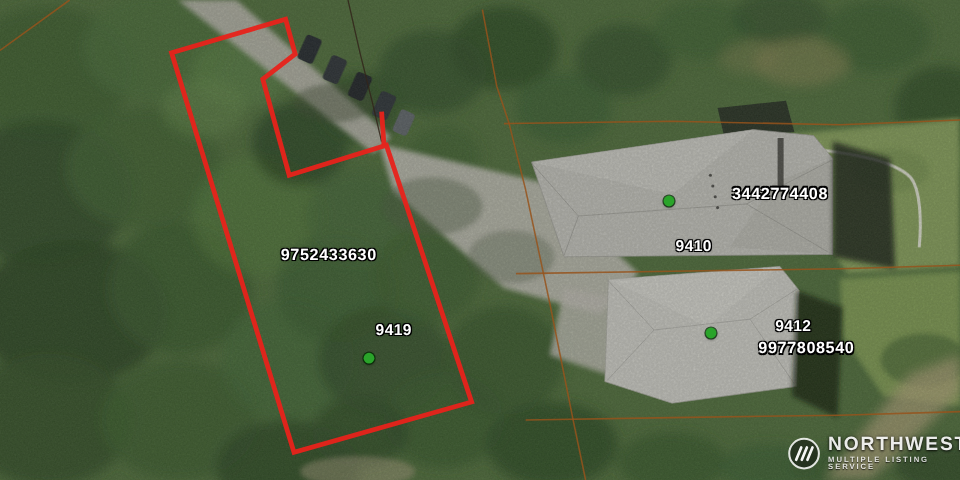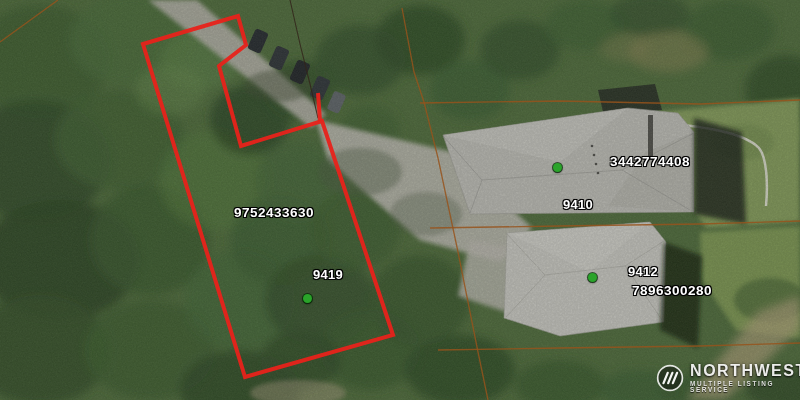--- a/index.html
+++ b/index.html
@@ -159,25 +159,25 @@
         <polyline points="0,42 58,0" fill="none" stroke="#96531c" stroke-width="1.3" opacity="0.85"></polyline>
         <polyline points="290,0 300,44 310,84 318,118" fill="none" stroke="#32261b" stroke-width="1.1" opacity="0.85"></polyline>
         <polygon points="143,44 238,16 246,45 219,66 241,146 322,121 393,335 245,377" fill="none" stroke="#e8231b" stroke-width="4" stroke-linejoin="miter" opacity="0.95"></polygon>
         <polyline points="318,93 320,121" fill="none" stroke="#e8231b" stroke-width="4" opacity="0.95"></polyline>
       </g>
   </svg>
 
   <div id="labels">
       <div class="map-label parcel-num" style="left: 274px; top: 212px;">9752433630</div>
       <div class="map-label parcel-num" style="left: 650px; top: 161px;">3442774408</div>
-      <div class="map-label parcel-num" style="left: 672px; top: 290px;">7896300280</div>
+      <div class="map-label parcel-num" style="left: 672px; top: 290px;">9977808540</div>
       <div class="dot" style="left: 552.5px; top: 162.5px; background: rgb(42, 164, 42);"></div>
       <div class="map-label addr" style="left: 563px; top: 154px; margin-top: 43px;">9410</div>
       <div class="dot" style="left: 587.5px; top: 272.5px; background: rgb(42, 164, 42);"></div>
-      <div class="map-label addr" style="left: 580px; top: 264px; padding-left: 48px;">9412</div>
+      <div class="map-label addr" style="left: 598px; top: 264px; padding-left: 48px;">9412</div>
       <div class="dot" style="left: 302.5px; top: 293.5px; background: rgb(42, 164, 42);"></div>
       <div class="map-label addr" style="left: 313px; top: 267px;">9419</div>
     </div>
 
   <div id="wm">
     <svg width="30" height="30" viewBox="0 0 30 30">
       <circle cx="15" cy="15" r="13.2" fill="rgba(15,18,15,.55)" stroke="rgba(255,255,255,.9)" stroke-width="1.8"></circle>
       <g stroke="#fff" stroke-width="2.4" stroke-linecap="round">
         <line x1="8" y1="20.5" x2="12.5" y2="9.5"></line>
         <line x1="13" y1="20.5" x2="17.5" y2="9.5"></line>

